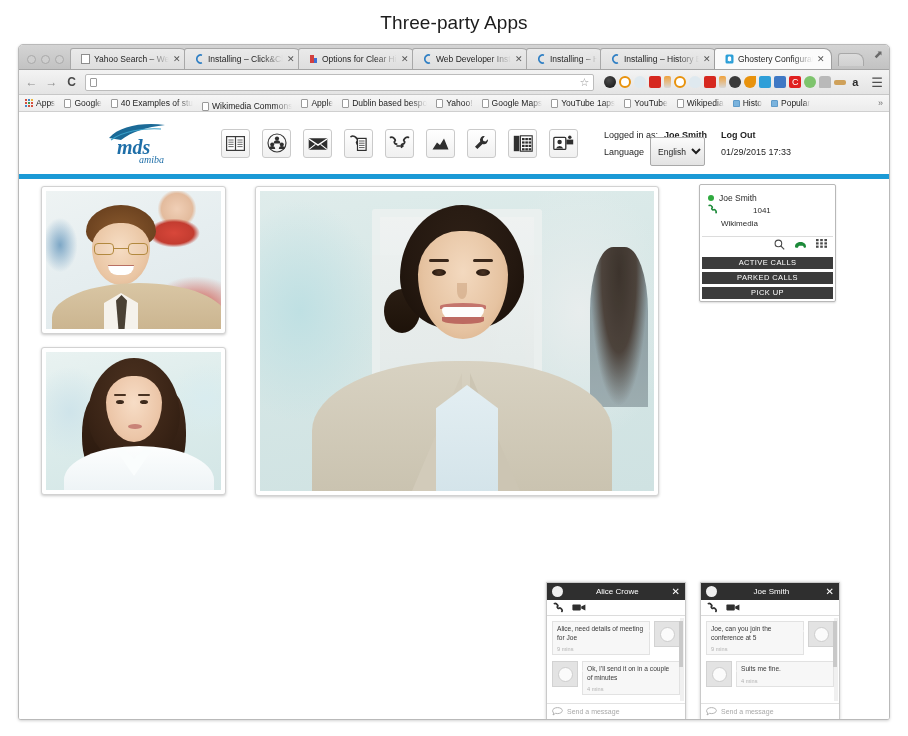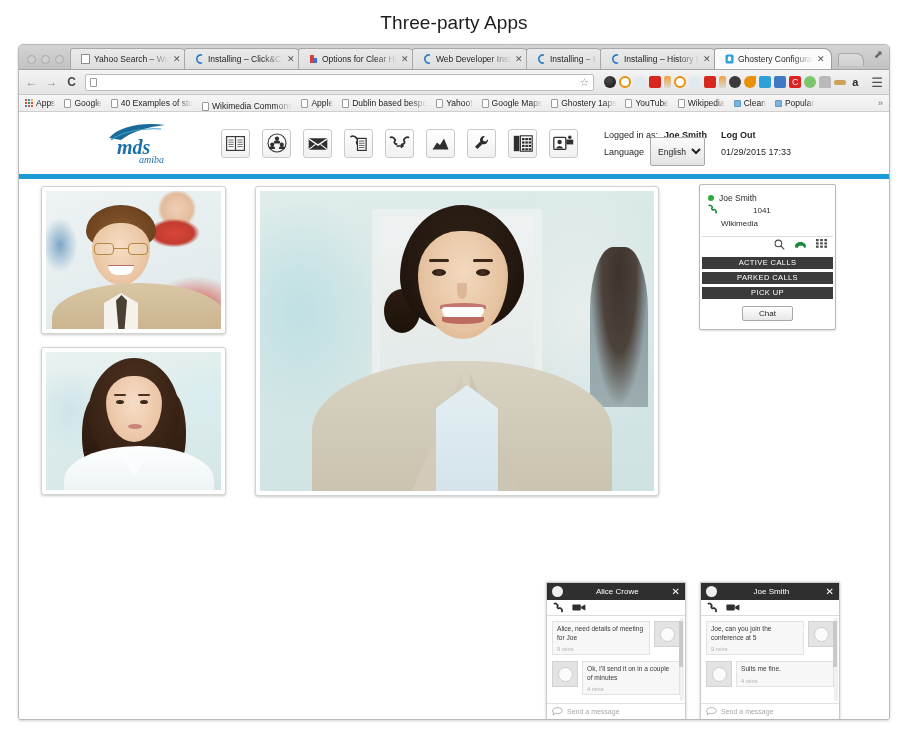--- a/index.html
+++ b/index.html
@@ -517,33 +517,33 @@
     <div class="bm">
         <span class="bmico"></span>
         <span class="bmt">Yahoo!</span>
       </div>
     <div class="bm">
         <span class="bmico"></span>
         <span class="bmt">Google Maps</span>
       </div>
     <div class="bm">
         <span class="bmico"></span>
-        <span class="bmt">Ghostery 1aps</span>
+        <span class="bmt">YouTube 1aps</span>
       </div>
     <div class="bm">
         <span class="bmico"></span>
         <span class="bmt">YouTube</span>
       </div>
     <div class="bm">
         <span class="bmico"></span>
         <span class="bmt">Wikipedia</span>
       </div>
     <div class="bm">
         <span class="bmico folder"></span>
-        <span class="bmt">Clean</span>
+        <span class="bmt">Histo</span>
       </div>
     <div class="bm">
         <span class="bmico folder"></span>
         <span class="bmt">Popular</span>
       </div>
     <span class="bm-more">»</span>
   </div>
 
   <div class="page">
 
@@ -823,23 +823,20 @@
                   <rect x="8.4" y="6.6" width="2.6" height="2.2"></rect>
                 </g>
               </svg>
           </span>
         </div>
 
         <div class="cp-section">ACTIVE CALLS</div>
         <div class="cp-section">PARKED CALLS</div>
         <div class="cp-section">PICK UP</div>
 
-        <div class="cp-chat-wrap">
-          <button class="cp-chat">Chat</button>
-        </div>
       </div>
 
       <div class="chatwin" id="chat-alice">
         <div class="cw-head">
           <span class="cw-av"></span>
           <span class="cw-title">Alice Crowe</span>
           <span class="cw-close">✕</span>
         </div>
         <div class="cw-tools">
           <span>

